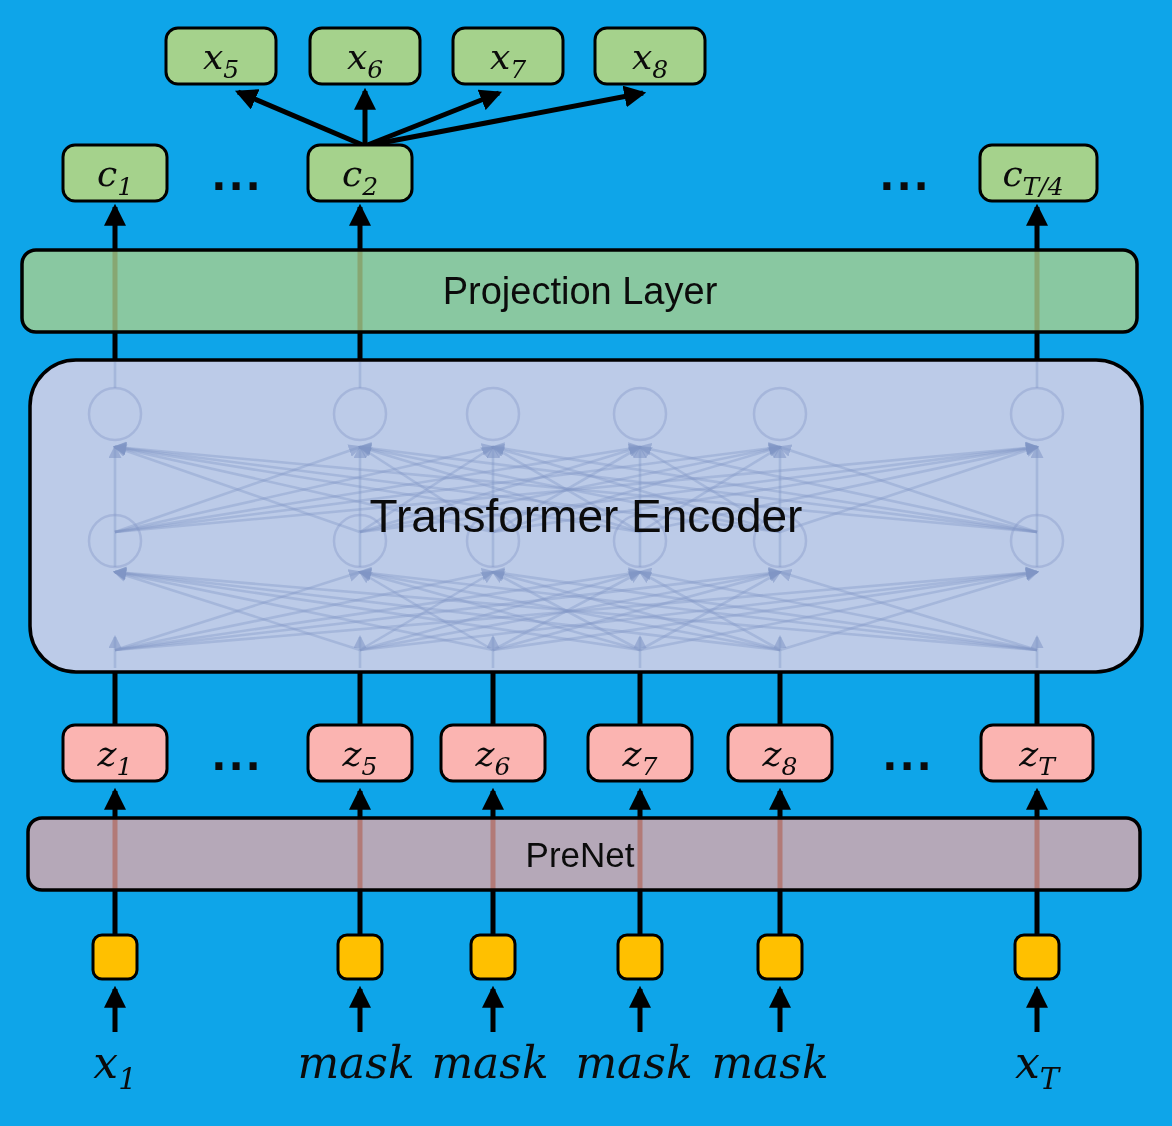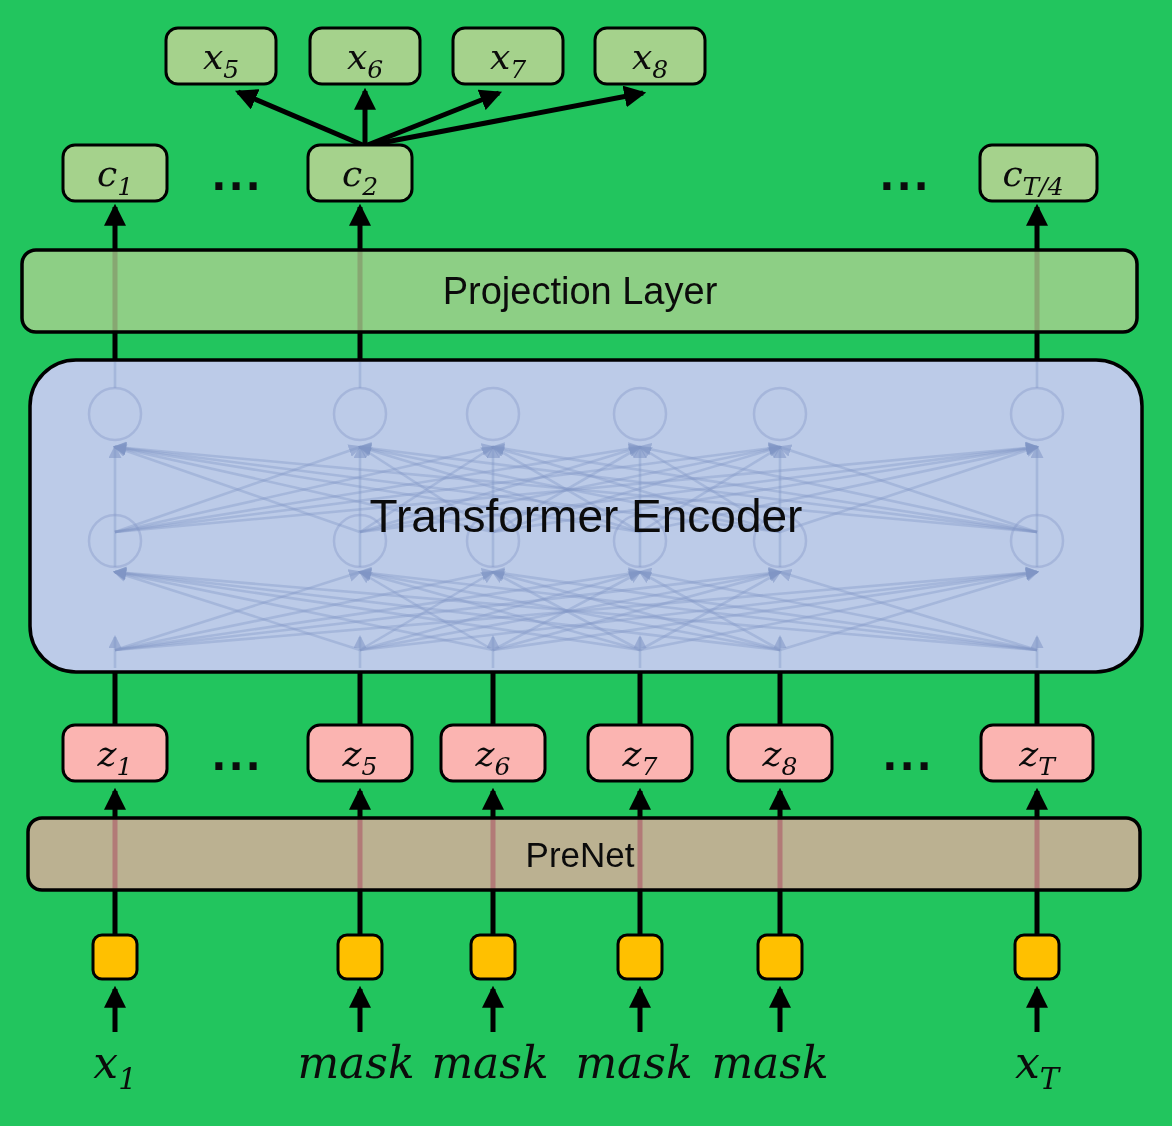--- a/index.html
+++ b/index.html
@@ -1,16 +1,16 @@
 <!DOCTYPE html>
 <html><head>
 <meta charset="utf-8">
 <style>
   html,body{margin:0;padding:0;background:#ffffff;}
-  .canvas{position:relative;width:1172px;height:1126px;background:#22c55e;overflow:hidden;}
+  .canvas{position:relative;width:1172px;height:1126px;background:#0ea5e9;overflow:hidden;}
   svg{display:block;}
   
   .blk{stroke:#000;stroke-width:5;fill:none;}
   
   .box{stroke:#000;stroke-width:3;}
   .bigbox{stroke:#000;stroke-width:3.5;}
   
   #net{stroke:#8096c4;stroke-opacity:.38;stroke-width:2.6;fill:none;}
   #net .node{stroke:#93a5cf;stroke-opacity:.55;stroke-width:2.5;fill:none;}
   

